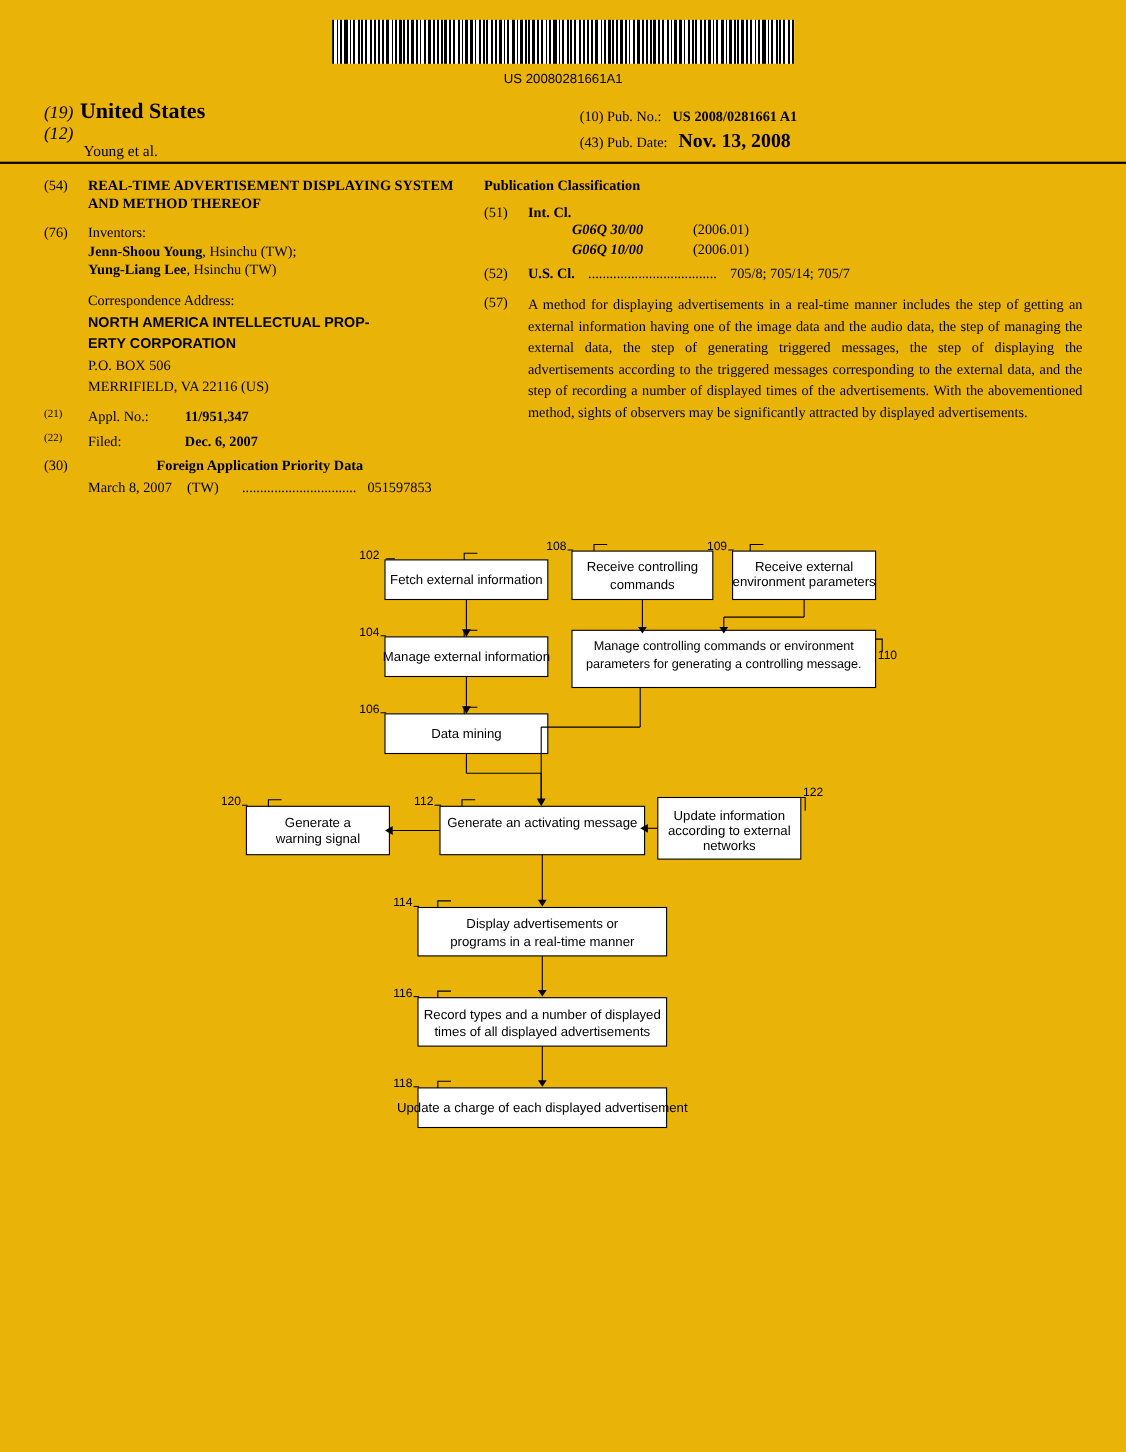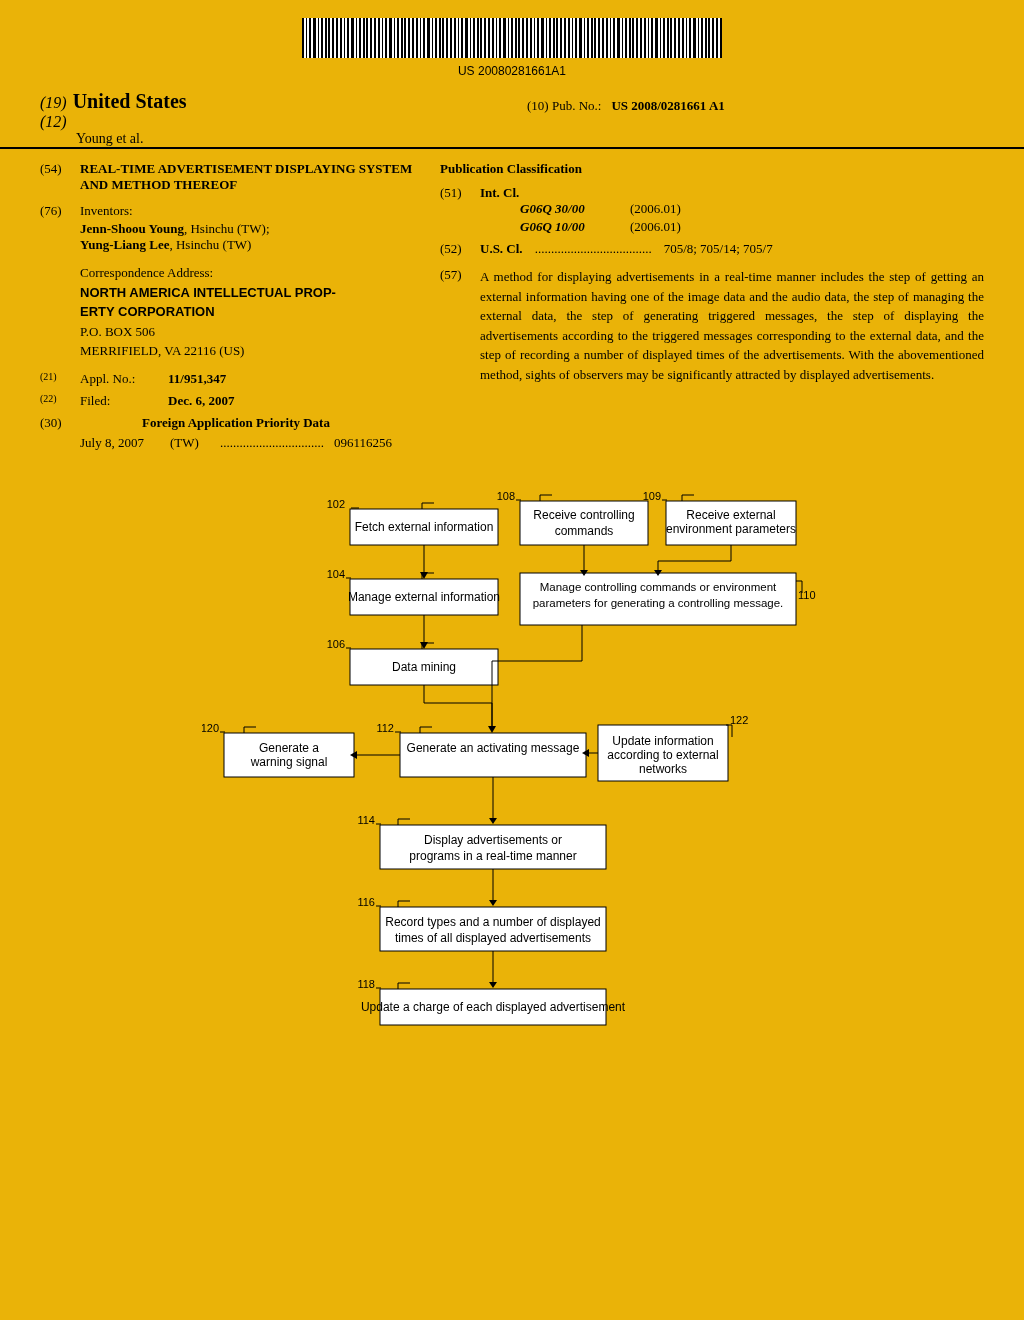--- a/index.html
+++ b/index.html
@@ -258,20 +258,24 @@
       <div style="display:flex; align-items:baseline; gap:8px;">
         <span class="us-label">(12)</span>
       </div>
       <div style="margin-left:36px; font-size:14px;">Young et al.</div>
     </div>
     <div class="header-right">
       <div class="pub-number-row">
         <span class="pub-label">(10) Pub. No.:</span>
         <span class="pub-value">US 2008/0281661 A1</span>
       </div>
+      <div class="pub-date-row">
+        <span class="pub-label">(43) Pub. Date:</span>
+        <span style="font-size:18px; font-weight:bold;">Nov. 13, 2008</span>
+      </div>
     </div>
   </div>
 
   <div class="main-content">
 
     <div class="left-col">
 
       <div class="section-row">
         <span class="section-num">(54)</span>
         <div class="section-content">
@@ -312,24 +316,24 @@
         <span class="appl-label">(22)</span>
         <span class="appl-key">Filed:</span>
         <span class="appl-value">Dec. 6, 2007</span>
       </div>
 
       <div class="section-row" style="margin-top:6px;">
         <span class="section-num">(30)</span>
         <div>
           <div class="foreign-title">Foreign Application Priority Data</div>
           <div class="foreign-row">
-            <span class="foreign-date">July 8, 2007</span>
+            <span class="foreign-date">March 8, 2007</span>
             <span class="foreign-country">(TW)</span>
             <span class="foreign-dots">................................</span>
-            <span class="foreign-num">096116256</span>
+            <span class="foreign-num">051597853</span>
           </div>
         </div>
       </div>
     </div>
 
     <div class="right-col">
       <div class="pub-class-title">Publication Classification</div>
 
       <div class="class-row">
         <span class="class-num">(51)</span>

